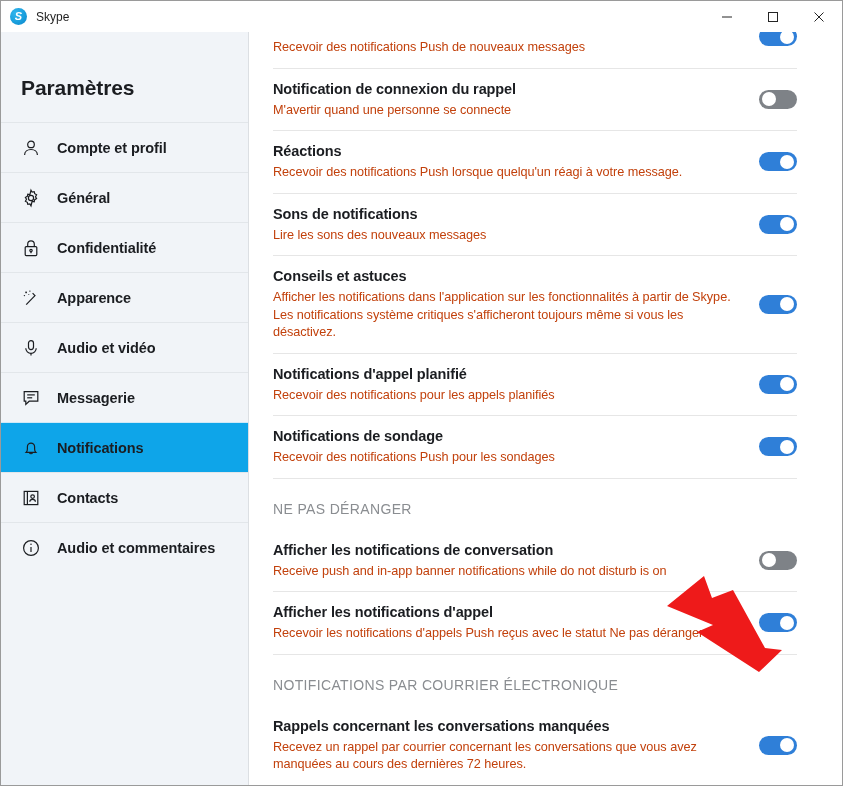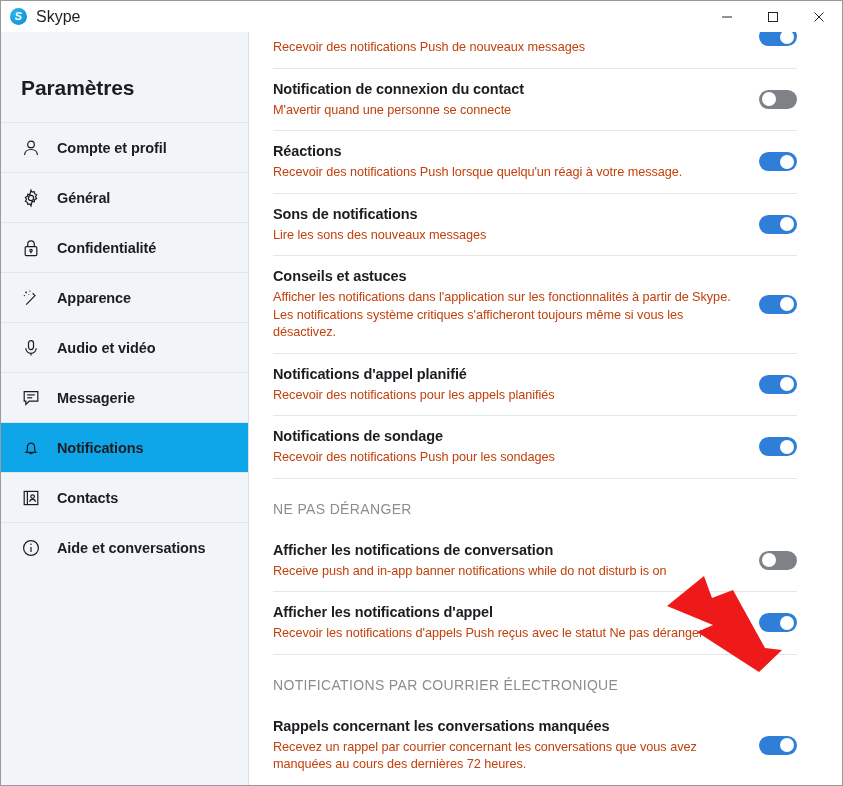--- a/index.html
+++ b/index.html
@@ -42,21 +42,21 @@
     background: radial-gradient(circle at 33% 30%, #31b5ed 0%, #1a9fdd 55%, #0a84c9 100%);
     display: flex; align-items: center; justify-content: center;
     color: #ffffff;
     font-size: 11px;
     font-weight: bold;
     font-style: italic;
     font-family: "Liberation Sans", sans-serif;
     line-height: 1;
   }
   .title-text {
-    font-size: 16px;
+    font-size: 12px;
     color: #1f1f1f;
   }
   .winbtns {
     margin-left: auto;
     display: flex;
     height: 31px;
   }
   .winbtn {
     width: 46px; height: 31px;
     display: flex; align-items: center; justify-content: center;
@@ -326,42 +326,42 @@
       </div>
 
       <div class="nav-item">
         <span class="nav-icon">
           <svg width="20" height="20" viewBox="0 0 20 20" fill="none" stroke="currentColor" stroke-width="1.2">
             <circle cx="10" cy="10" r="7.4"></circle>
             <line x1="10" y1="9" x2="10" y2="14"></line>
             <circle cx="10" cy="6.3" r="0.75" fill="currentColor" stroke="none"></circle>
           </svg>
         </span>
-        <span class="nav-label">Aide et conversations</span>
+        <span class="nav-label">Audio et commentaires</span>
       </div>
     </div>
 
     <div class="content">
       <div class="content-inner">
 
         <div class="setting-row">
           <div class="setting-texts">
             <div class="setting-title">Notifications de conversation</div>
             <div class="setting-desc">Recevoir des notifications Push de nouveaux messages</div>
           </div>
           <div class="toggle-cell">
             <div class="toggle on">
                 <span class="knob"></span>
               </div>
           </div>
         </div>
 
         <div class="setting-row">
           <div class="setting-texts">
-            <div class="setting-title">Notification de connexion du contact</div>
+            <div class="setting-title">Notification de connexion du rappel</div>
             <div class="setting-desc">M'avertir quand une personne se connecte</div>
           </div>
           <div class="toggle-cell">
             <div class="toggle">
                 <span class="knob"></span>
               </div>
           </div>
         </div>
 
         <div class="setting-row">

